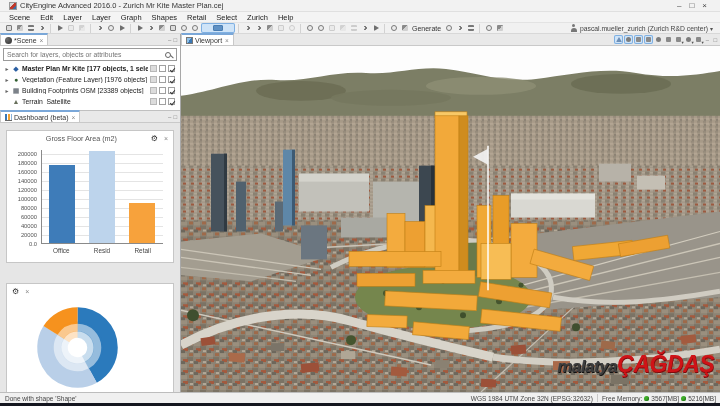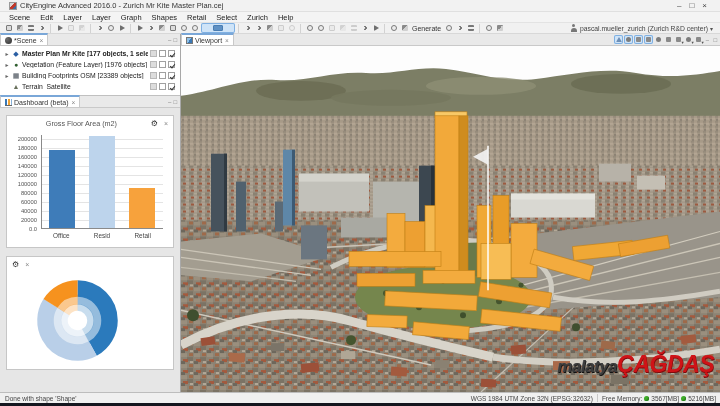--- a/index.html
+++ b/index.html
@@ -64,21 +64,21 @@
   .layer-row.bold .lname { font-weight:bold; }
   .licon { font-size:7px; width:8px; text-align:center; flex:none; line-height:8px; }
   .licon.mp { color:#2b5fa3; } .licon.veg { color:#2f5d2f; } .licon.bld { color:#47505a; } .licon.ter { color:#68705c; }
   .cbgroup { display:flex; gap:2px; flex:none; padding-right:1px; }
   .cb { width:7px; height:7px; border:1px solid #a0a0a0; background:#fff; position:relative; }
   .cb.gray { background:#dcdcdc; border-color:#b8b8b8; }
   .cb.checked::after { content:""; display:block; width:2px; height:4px; border:solid #333; border-width:0 1.4px 1.4px 0; transform:rotate(40deg); margin:0.5px 0 0 2px; }
 
   
   .dash-content { flex:1; background:#e6e6e6; padding:7px 6px; overflow:hidden; }
-  .card { background:#fff; border:1px solid #c6c6c6; margin-bottom:8px; }
+  .card { background:#fff; border:1px solid #c6c6c6; margin-bottom:20px; }
   .card-head { height:15px; display:flex; align-items:center; padding:0 5px; }
   .card-title { flex:1; text-align:center; font-size:7.2px; color:#555; }
   .gear-glyph { font-size:8px; color:#333; line-height:8px; margin-right:6px; }
   .card-x { font-size:7px; color:#888; }
 
   .barchart { position:relative; height:112px; margin:2px 4px 2px 2px; }
   .ylabels { position:absolute; left:0; top:2px; width:30px; height:94px; }
   .ylab { position:absolute; right:2px; font-size:5.8px; color:#555; transform:translateY(-3px); }
   .plot { position:absolute; left:32px; top:2px; width:122px; height:94px; border-left:1px solid #8a8a8a; border-bottom:1px solid #8a8a8a; }
   .grid { position:absolute; left:0; width:100%; height:1px; background:#e4e4e4; }
@@ -203,20 +203,24 @@
         <span>*Scene</span>
         <span class="close-x">×</span>
       </div>
       <div class="panel-corner">
         <span>–</span>
         <span>□</span>
       </div>
     </div>
 
     <div class="scene-body">
+      <div class="searchbox">
+        <input type="text" placeholder="Search for layers, objects or attributes" style="">
+        <span class="mag"></span>
+      </div>
 
       <div class="layer-row bold">
         <span class="arrow">▸</span>
         <span class="licon mp">◆</span>
         <span class="lname">Master Plan Mr Kite [177 objects, 1 selected]</span>
         <span class="cbgroup">
             <span class="cb gray"></span>
             <span class="cb"></span>
             <span class="cb checked"></span>
           </span>

